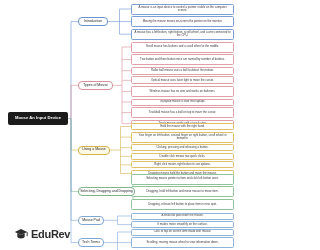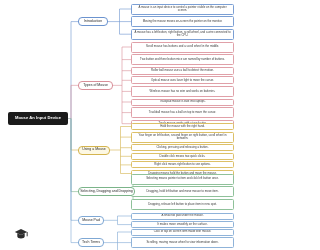--- a/index.html
+++ b/index.html
@@ -185,15 +185,16 @@
       <div class="leaf-node c-tech" style="left: 131px; top: 249.7px; width: 103px; height: 7px;">Pointer, drawing moved within after dragging.</div>
       <div class="branch-node c-tech" style="left: 78px; top: 238.1px; width: 26px;">Tech Terms</div>
     </div>
 
   <div class="logo">
     <svg class="logo-cap" width="14" height="12" viewBox="0 0 14 12">
       <path d="M7 1 L13.2 4 L7 7 L0.8 4 Z" fill="#2d2d2d"></path>
       <path d="M3.3 5.3 L3.3 8.4 C3.3 9.6 5 10.4 7 10.4 C9 10.4 10.7 9.6 10.7 8.4 L10.7 5.3 L7 7.1 Z" fill="#2d2d2d"></path>
       <rect x="12.7" y="4" width="0.9" height="4.3" fill="#2d2d2d"></rect>
     </svg>
+    <span class="logo-text">EduRev</span>
   </div>
 
 </div>
 
 </body></html>

